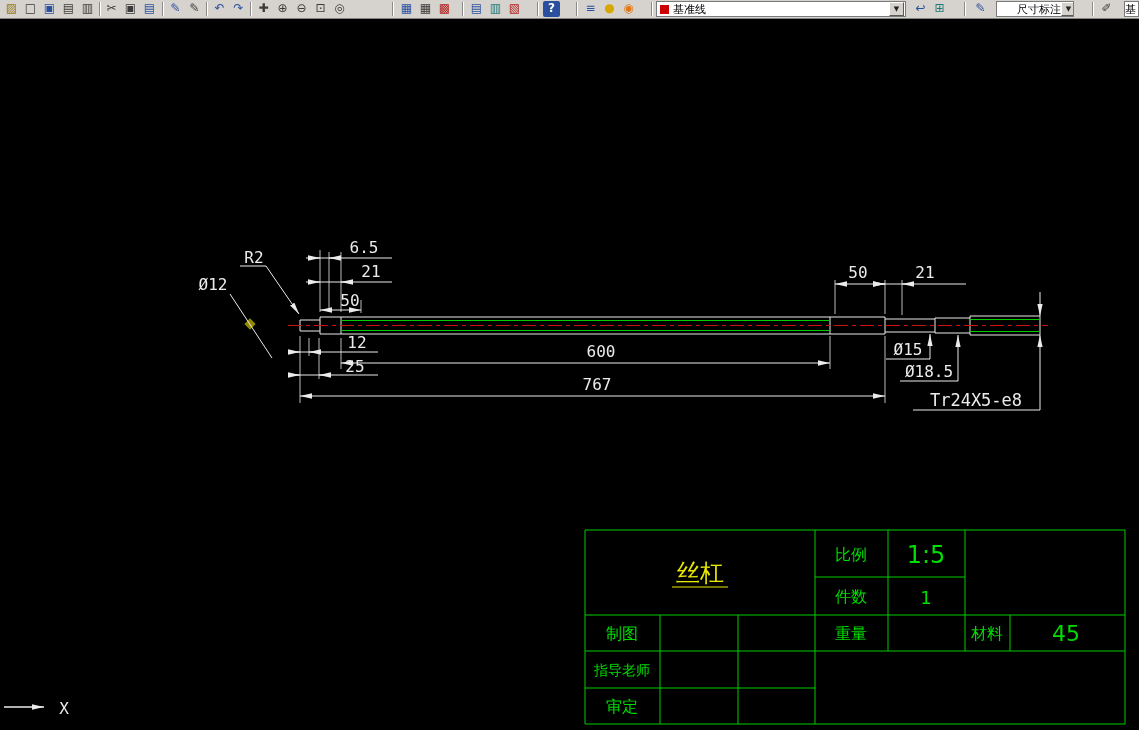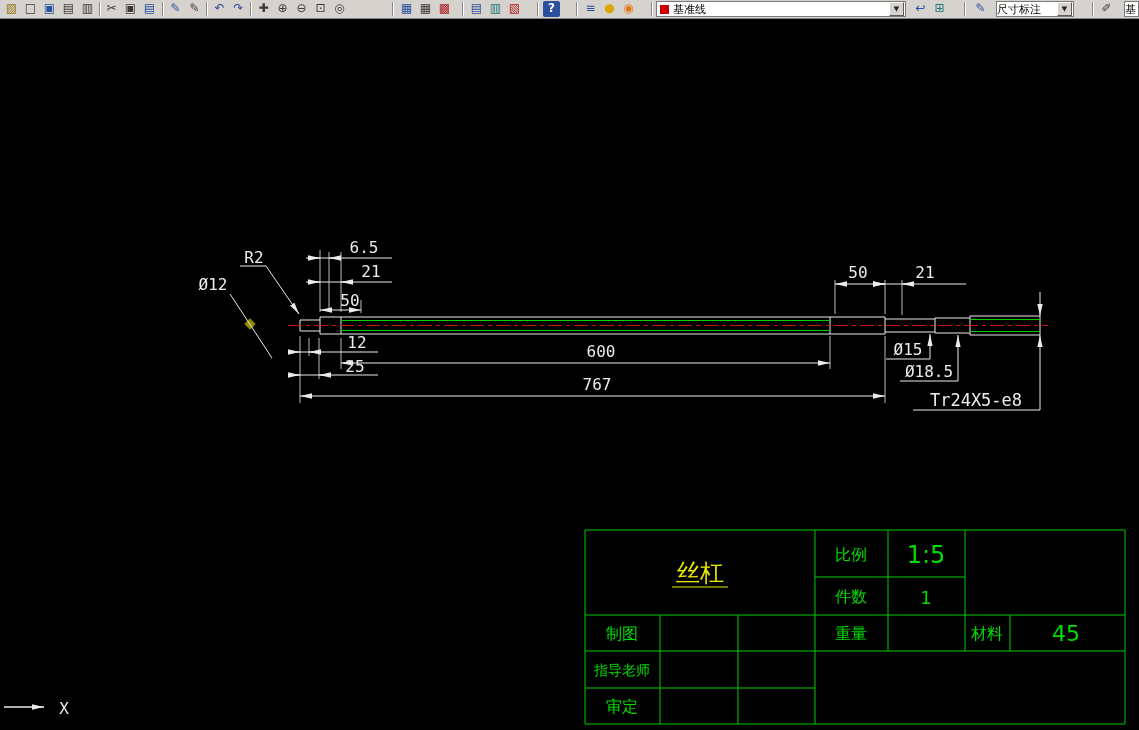--- a/index.html
+++ b/index.html
@@ -108,21 +108,21 @@
   <div class="tb-group" style="left:912px">
     <span class="tbi ic-blue">↩</span>
     <span class="tbi ic-teal">⊞</span>
   </div>
   <div class="tb-sep" style="left:964px"></div>
   <div class="tb-group" style="left:972px">
     <span class="tbi ic-blue">✎</span>
   </div>
 
   <div class="combo" style="left:996px;width:78px">
-    <span class="combo-text" style="padding-left:0">尺寸标注</span>
+    <span class="combo-text" style="padding-left:20px">尺寸标注</span>
     <span class="combo-btn"><span>▼</span></span>
   </div>
 
   <div class="tb-sep" style="left:1092px"></div>
   <div class="tb-group" style="left:1098px">
     <span class="tbi ic-dark">✐</span>
   </div>
   <div class="tb-partial">
     <span class="swatch"></span>
     <span>基</span>

